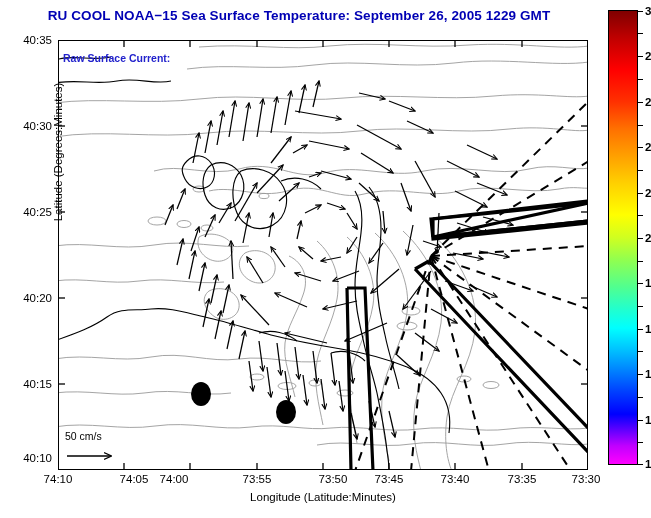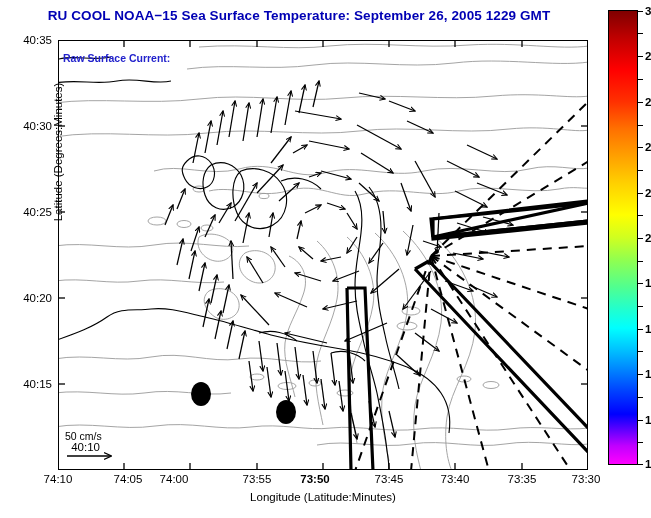--- a/index.html
+++ b/index.html
@@ -304,32 +304,32 @@
       </svg>
 
       <div style="position:absolute;left:4px;top:11px;font-size:10.5px;color:#2222cc;white-space:nowrap;font-weight:bold;">Raw Surface Current:</div>
 
       <div style="position:absolute;left:6px;top:389px;font-size:10.5px;color:#000;white-space:nowrap;text-align:right;">50 cm/s</div>
     </div>
   </div>
 
   <div>
     <div class="xtick" style="left:58px;">74:10</div>
-    <div class="xtick" style="left:128px;">74:05</div>
+    <div class="xtick" style="left:134px;">74:05</div>
     <div class="xtick" style="left:174px;">74:00</div>
     <div class="xtick" style="left:257px;">73:55</div>
-    <div class="xtick" style="left:315px;font-weight:bold;">73:50</div>
+    <div class="xtick" style="left:333px;">73:50</div>
     <div class="xtick" style="left:389px;">73:45</div>
     <div class="xtick" style="left:455px;">73:40</div>
     <div class="xtick" style="left:522px;">73:35</div>
     <div class="xtick" style="left:586px;">73:30</div>
   </div>
 
   <div>
-    <div class="ytick" style="top:447px;margin-left:48px;">40:10</div>
+    <div class="ytick" style="top:458px;">40:10</div>
     <div class="ytick" style="top:384px;">40:15</div>
     <div class="ytick" style="top:298px;">40:20</div>
     <div class="ytick" style="top:212px;">40:25</div>
     <div class="ytick" style="top:126px;">40:30</div>
     <div class="ytick" style="top:40px;">40:35</div>
   </div>
 
   <svg width="651" height="518" style="position:absolute;left:0;top:0;pointer-events:none;">
     <g stroke="#000" stroke-width="1.3">
       <line x1="124" y1="470" x2="124" y2="463"></line>

